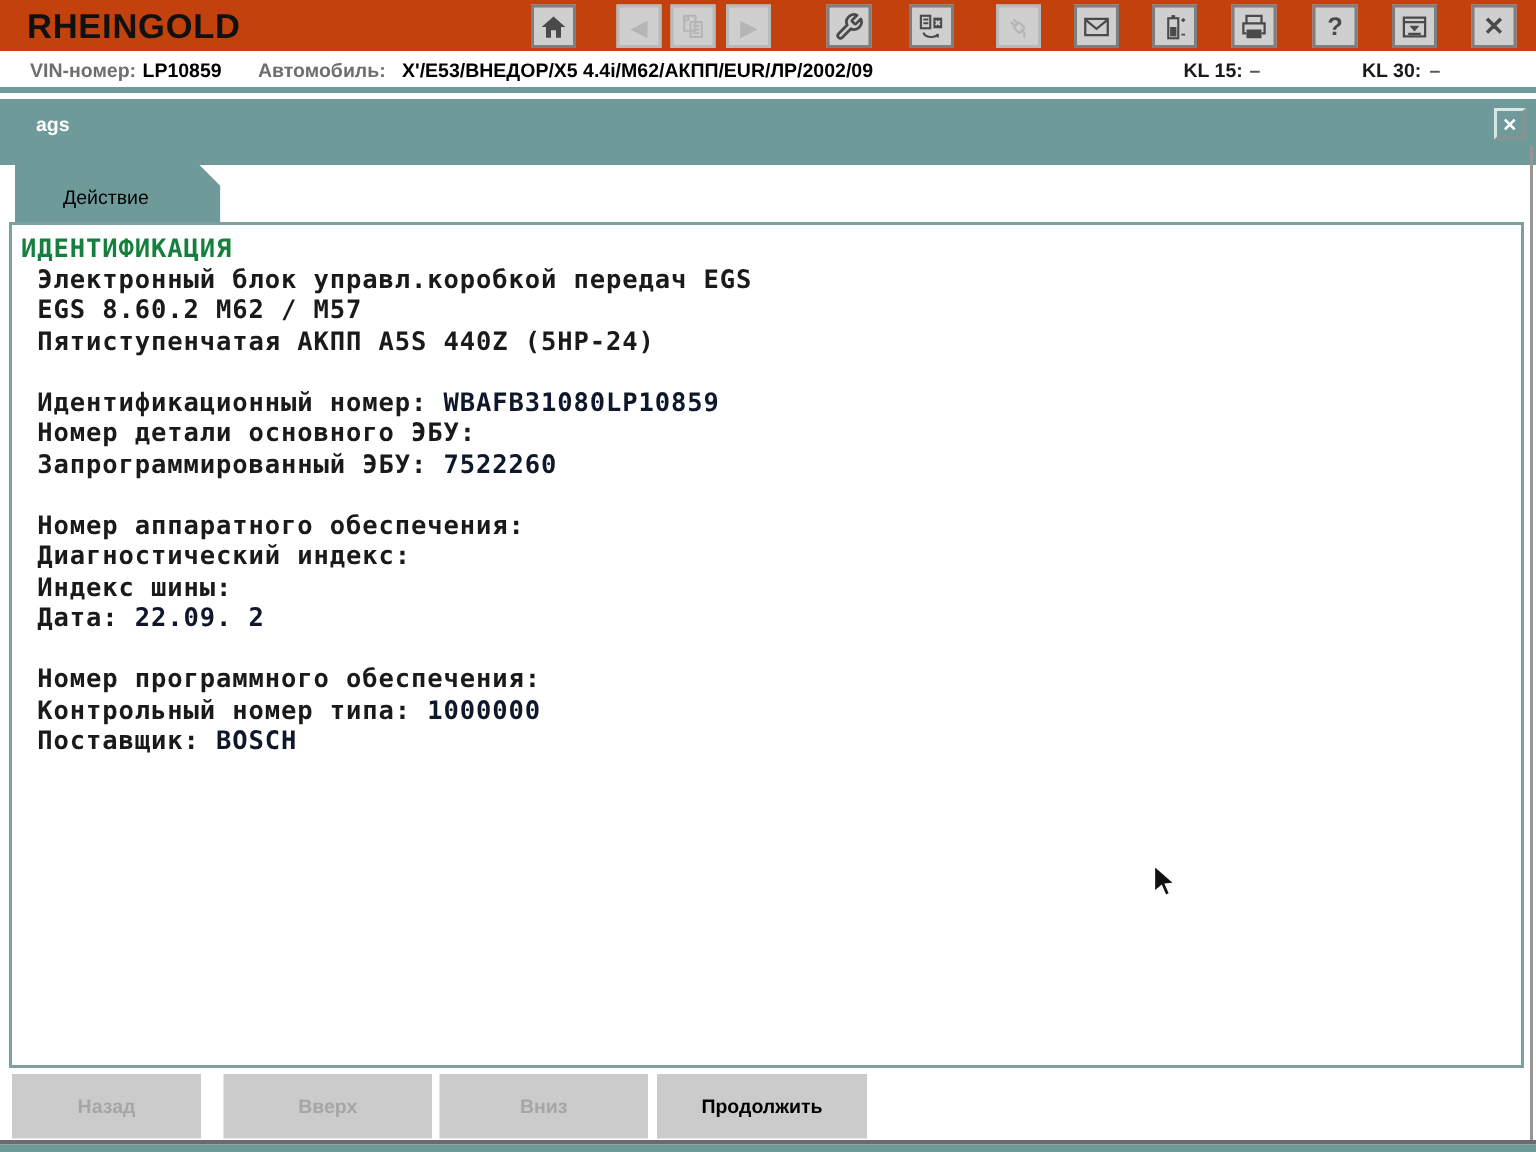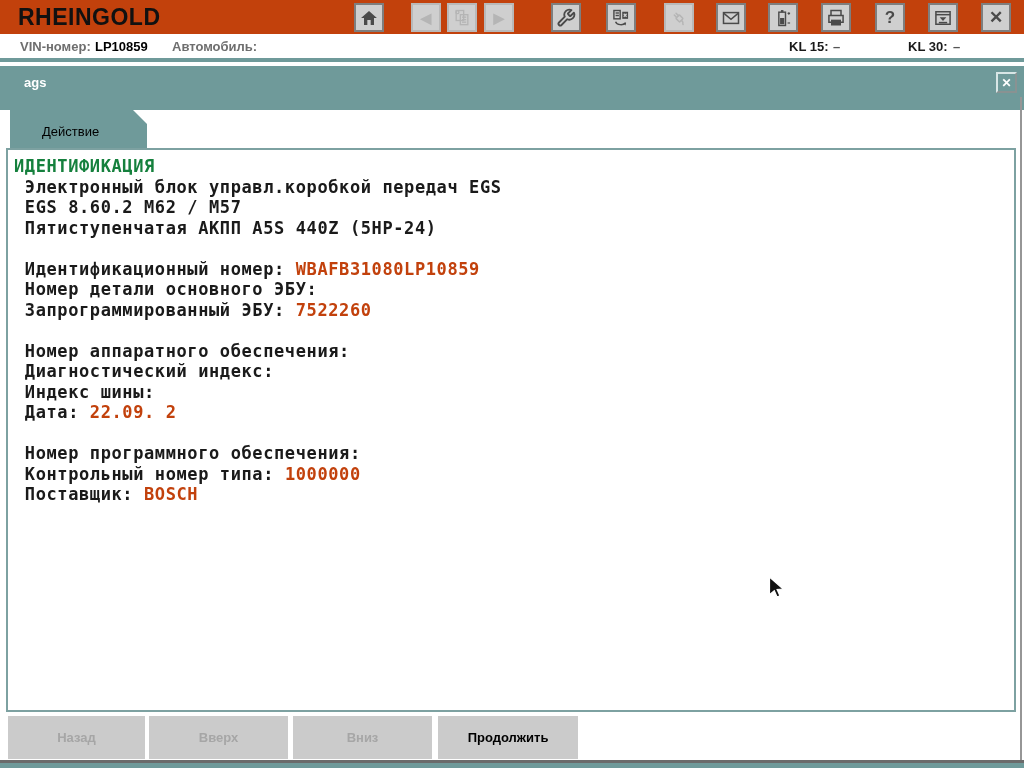--- a/index.html
+++ b/index.html
@@ -41,29 +41,29 @@
   
   .tab { position:absolute; left:10px; top:108px; width:137px; height:40px; background:#6f9a9a;
          clip-path:polygon(0 0, calc(100% - 16px) 0, 100% 16px, 100% 100%, 0 100%);
          color:#000000; font-size:13px; display:flex; align-items:flex-end; padding:0 0 9px 32px; cursor:default; }
 
   
   .content { position:absolute; left:6px; top:148px; width:1010px; height:564px; background:#fff;
              border:2px solid #7da1a1; padding:6px 0 0 6px; overflow:hidden; }
   .line { font-family:"DejaVu Sans Mono","Liberation Mono",monospace; font-size:17px; font-weight:bold;
           line-height:20.5px; min-height:20.5px; white-space:pre; color:#1a1a1a; letter-spacing:0.6px; }
-  .line .val { color:#c2410c; }
+  .line .val { color:#0f172a; }
   .line.muted, .line.muted .lbl { color:#15803d; }
 
   
   .fbtn { position:absolute; top:716px; height:43px; background:#cbcbcb; border:0; font-family:"Liberation Sans",sans-serif;
           font-size:13px; font-weight:bold; cursor:default; }
   .fbtn.off { color:#a6a6a6; }
   .fbtn.on  { color:#000; }
-  #btn-back{left:8px;width:137px} #btn-up{left:149px;width:139px} #btn-down{left:293px;width:139px} #btn-cont{left:438px;width:140px}
+  #btn-back{left:8px;width:126px} #btn-up{left:149px;width:139px} #btn-down{left:293px;width:139px} #btn-cont{left:438px;width:140px}
 
   
   .right-edge  { position:absolute; left:1020px; top:97px; width:2px; height:665px; background:#969696; }
   .bottom-line { position:absolute; left:0; top:760px; width:1024px; height:3px; background:#6b6b6b; }
   .bottom-strip{ position:absolute; left:0; top:763px; width:1024px; height:5px; background:#6f9a9a; }
 
   .cursor { position:absolute; left:768px; top:576px; pointer-events:none; }
 </style>
 </head>
 <body>
@@ -167,20 +167,21 @@
 
     <button class="tb on" id="tb-close">
       <span class="glyph big">✕</span>
     </button>
   </div>
 
   <div class="vinbar">
     <span class="vb-label" id="vin-label">VIN-номер:</span>
     <span class="vb-value" id="vin-value">LP10859</span>
     <span class="vb-label" id="veh-label">Автомобиль:</span>
+    <span class="vb-value" id="veh-value">X'/E53/ВНЕДОР/X5 4.4i/M62/АКПП/EUR/ЛР/2002/09</span>
     <span class="vb-value" id="kl15-label">KL 15:</span>
     <span class="vb-value" id="kl15-value">–</span>
     <span class="vb-value" id="kl30-label">KL 30:</span>
     <span class="vb-value" id="kl30-value">–</span>
   </div>
 
   <div class="teal-sep"></div>
 
   <div class="panelbar">
     <span class="panel-title">ags</span>

